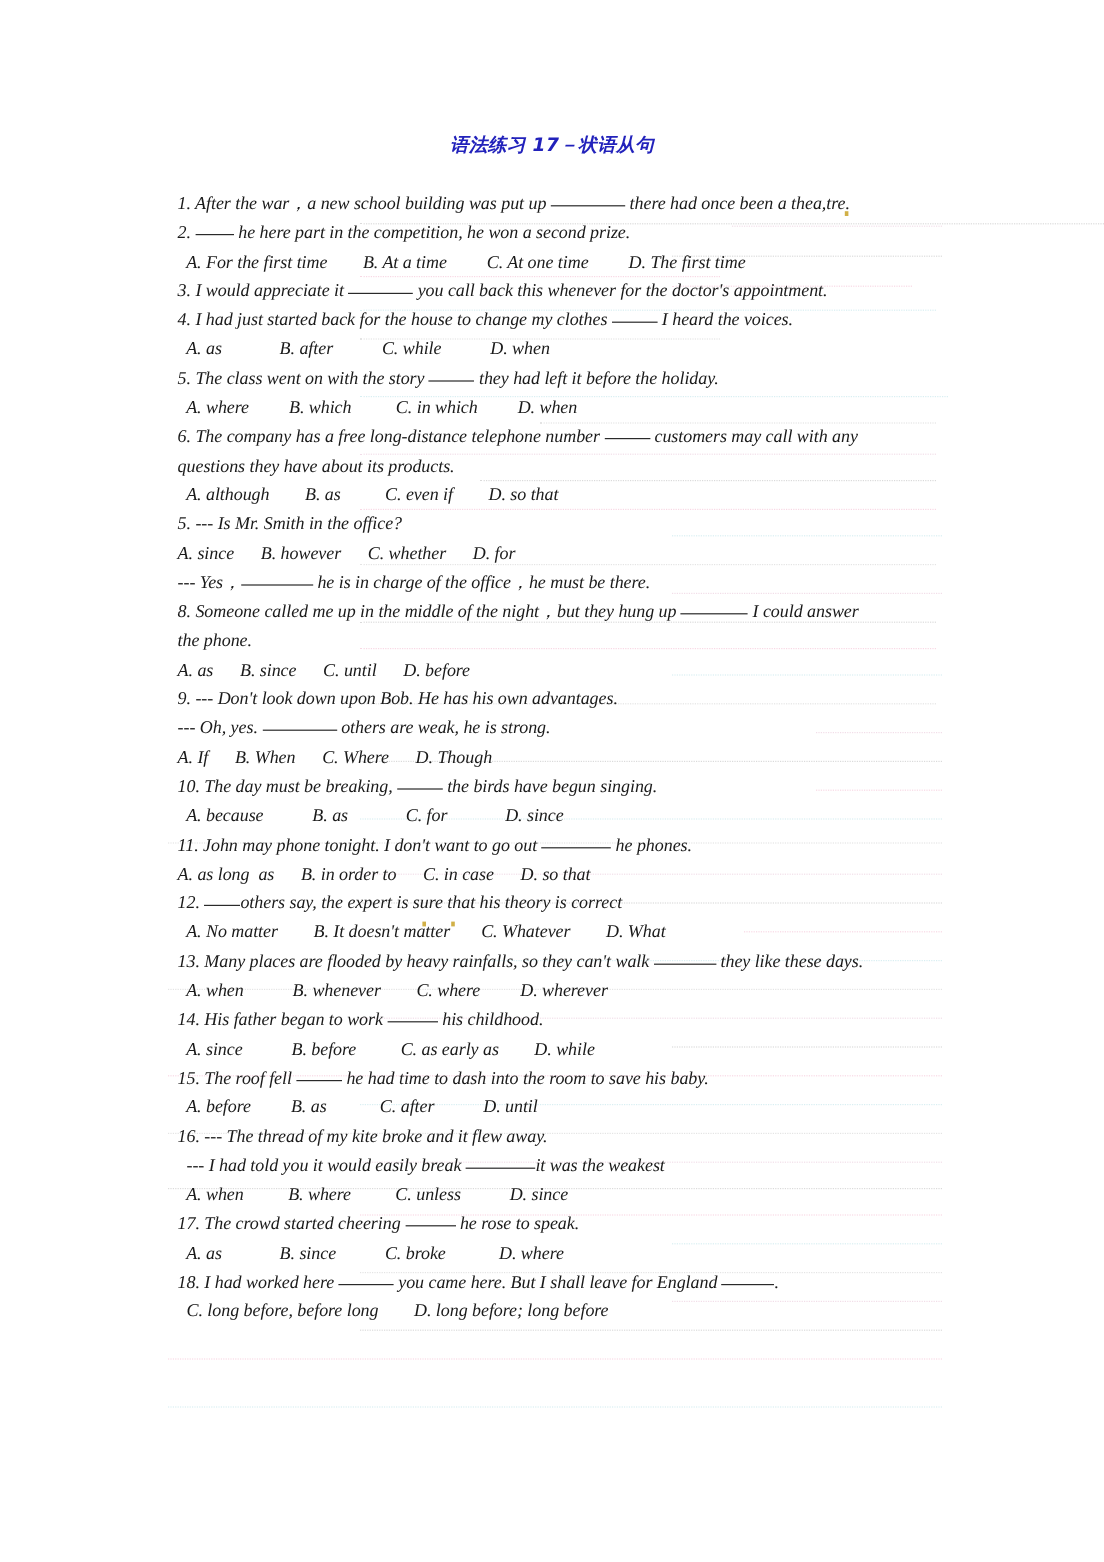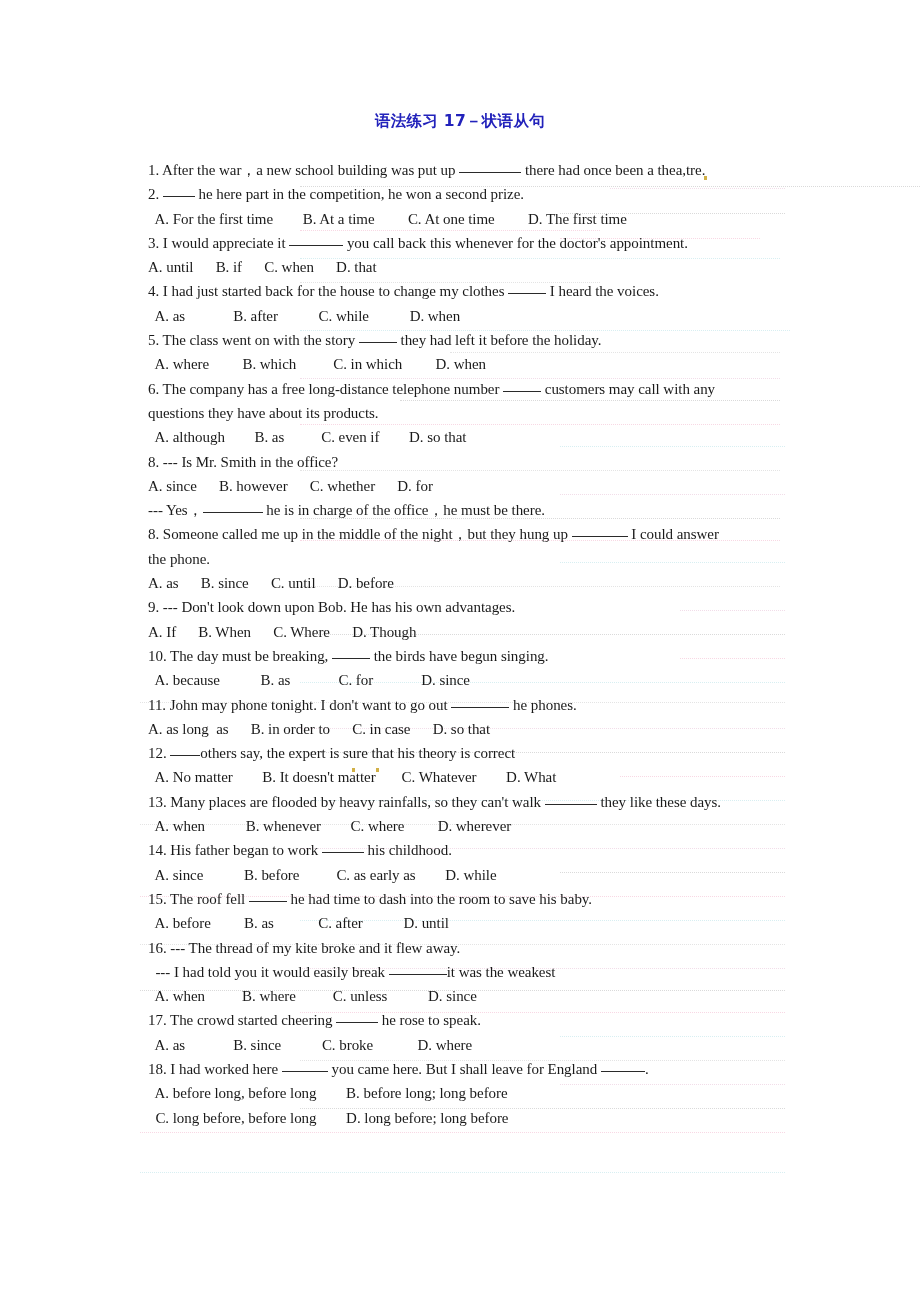--- a/index.html
+++ b/index.html
@@ -31,20 +31,21 @@
     border-top: 1px dotted;
     opacity: 0.55;
   }
 
   #page {
     position: absolute;
     left: 0; top: 0;
     width: 840px;
     height: 1302px;
     z-index: 2;
+    font-style: italic;
   }
 
   .doc-title {
     position: absolute;
     left: 0;
     top: 111px;
     width: 920px;
     text-align: center;
     color: #2222bb;
     font-weight: bold;
@@ -136,55 +137,54 @@
 
 <div id="page">
 
   <div class="doc-title">语法练习 17－状语从句</div>
 
   <div class="body-block" id="body-block">
       <div class="q-line"><span>1. After the war，a new school building was put up </span><span class="blank" style="width: 62px;"></span><span> there had once been a thea,tre.</span></div>
       <div class="q-line"><span>2. </span><span class="blank" style="width: 32px;"></span><span> he here part in the competition, he won a second prize.</span></div>
       <div class="q-line"><span>  A. For the first time        B. At a time         C. At one time         D. The first time</span></div>
       <div class="q-line"><span>3. I would appreciate it </span><span class="blank" style="width: 54px;"></span><span> you call back this whenever for the doctor's appointment.</span></div>
-      <div class="q-line"><span>A. until      B. if      C. when      D. that</span></div>
       <div class="q-line"><span>4. I had just started back for the house to change my clothes </span><span class="blank" style="width: 38px;"></span><span> I heard the voices.</span></div>
       <div class="q-line"><span>  A. as             B. after           C. while           D. when</span></div>
       <div class="q-line"><span>5. The class went on with the story </span><span class="blank" style="width: 38px;"></span><span> they had left it before the holiday.</span></div>
       <div class="q-line"><span>  A. where         B. which          C. in which         D. when</span></div>
       <div class="q-line"><span>6. The company has a free long-distance telephone number </span><span class="blank" style="width: 38px;"></span><span> customers may call with any</span></div>
       <div class="q-line"><span>questions they have about its products.</span></div>
       <div class="q-line"><span>  A. although        B. as          C. even if        D. so that</span></div>
-      <div class="q-line"><span>8. --- Is Mr. Smith in the office?</span></div>
+      <div class="q-line"><span>5. --- Is Mr. Smith in the office?</span></div>
       <div class="q-line"><span>A. since      B. however      C. whether      D. for</span></div>
       <div class="q-line"><span>--- Yes，</span><span class="blank" style="width: 60px;"></span><span> he is in charge of the office，he must be there.</span></div>
       <div class="q-line"><span>8. Someone called me up in the middle of the night，but they hung up </span><span class="blank" style="width: 56px;"></span><span> I could answer</span></div>
       <div class="q-line"><span>the phone.</span></div>
       <div class="q-line"><span>A. as      B. since      C. until      D. before</span></div>
       <div class="q-line"><span>9. --- Don't look down upon Bob. He has his own advantages.</span></div>
+      <div class="q-line"><span>--- Oh, yes. </span><span class="blank" style="width: 62px;"></span><span> others are weak, he is strong.</span></div>
       <div class="q-line"><span>A. If      B. When      C. Where      D. Though</span></div>
       <div class="q-line"><span>10. The day must be breaking, </span><span class="blank" style="width: 38px;"></span><span> the birds have begun singing.</span></div>
       <div class="q-line"><span>  A. because           B. as             C. for             D. since</span></div>
       <div class="q-line"><span>11. John may phone tonight. I don't want to go out </span><span class="blank" style="width: 58px;"></span><span> he phones.</span></div>
       <div class="q-line"><span>A. as long  as      B. in order to      C. in case      D. so that</span></div>
       <div class="q-line"><span>12. </span><span class="blank" style="width: 30px;"></span><span>others say, the expert is sure that his theory is correct</span></div>
       <div class="q-line"><span>  A. No matter        B. It doesn't matter       C. Whatever        D. What</span></div>
       <div class="q-line"><span>13. Many places are flooded by heavy rainfalls, so they can't walk </span><span class="blank" style="width: 52px;"></span><span> they like these days.</span></div>
       <div class="q-line"><span>  A. when           B. whenever        C. where         D. wherever</span></div>
       <div class="q-line"><span>14. His father began to work </span><span class="blank" style="width: 42px;"></span><span> his childhood.</span></div>
       <div class="q-line"><span>  A. since           B. before          C. as early as        D. while</span></div>
       <div class="q-line"><span>15. The roof fell </span><span class="blank" style="width: 38px;"></span><span> he had time to dash into the room to save his baby.</span></div>
       <div class="q-line"><span>  A. before         B. as            C. after           D. until</span></div>
       <div class="q-line"><span>16. --- The thread of my kite broke and it flew away.</span></div>
       <div class="q-line"><span>  --- I had told you it would easily break </span><span class="blank" style="width: 58px;"></span><span>it was the weakest</span></div>
       <div class="q-line"><span>  A. when          B. where          C. unless           D. since</span></div>
       <div class="q-line"><span>17. The crowd started cheering </span><span class="blank" style="width: 42px;"></span><span> he rose to speak.</span></div>
       <div class="q-line"><span>  A. as             B. since           C. broke            D. where</span></div>
       <div class="q-line"><span>18. I had worked here </span><span class="blank" style="width: 46px;"></span><span> you came here. But I shall leave for England </span><span class="blank" style="width: 44px;"></span><span>.</span></div>
-      <div class="q-line"><span>  A. before long, before long        B. before long; long before</span></div>
       <div class="q-line"><span>  C. long before, before long        D. long before; long before</span></div>
     </div>
 
 </div>
 
 <div class="artifact-dot" style="left: 704px; top: 176px;"></div>
 <div class="artifact-dot" style="left: 352px; top: 768px;"></div>
 <div class="artifact-dot" style="left: 376px; top: 768px;"></div>
 
 </body></html>

